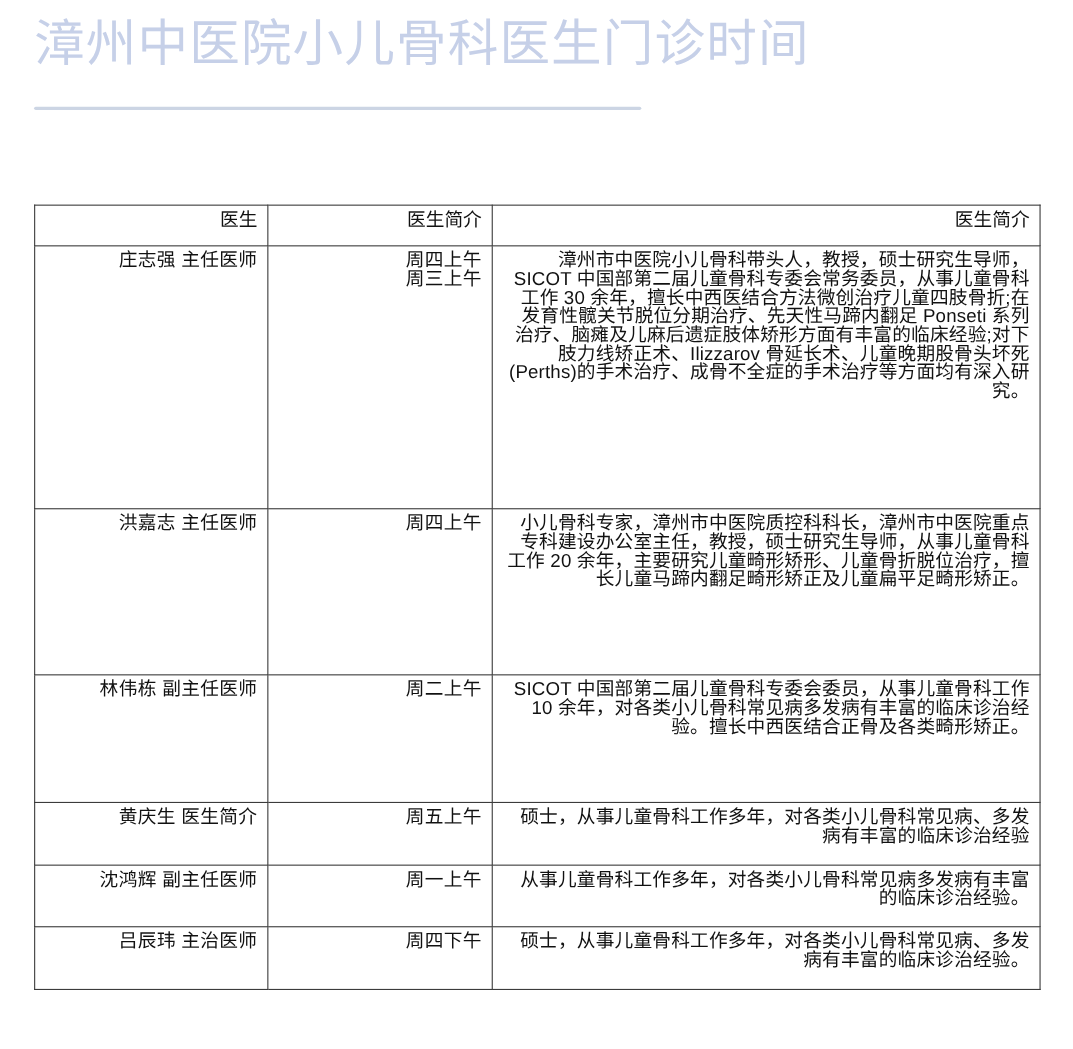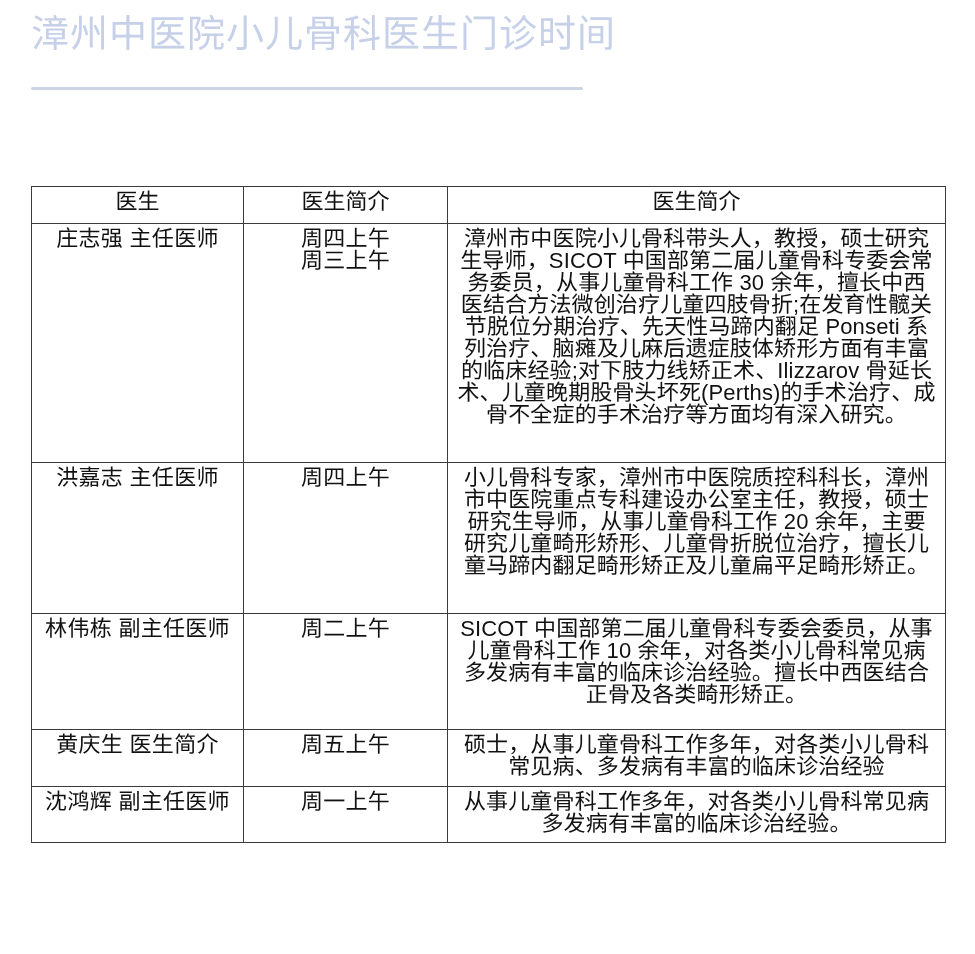--- a/index.html
+++ b/index.html
@@ -25,21 +25,21 @@
   }
 
   
   .header-block {
     position: absolute;
     left: 31px;
     top: 10px;
     width: 900px;
   }
   .page-title {
-    font-size: 38px;
+    font-size: 46px;
     line-height: 1.28;
     font-weight: 400;
     letter-spacing: 1px;
     color: #c6d0e8;
     white-space: nowrap;
     margin: 0;
     padding: 0;
   }
   .title-rule {
     margin-top: 28px;
@@ -61,22 +61,22 @@
     width: 914px;
     table-layout: fixed;
     background: #fff;
   }
   table.schedule th,
   table.schedule td {
     border: 1px solid #3b3b3b;
     vertical-align: top;
     padding: 4px 9px 6px 9px;
     font-weight: 400;
-    text-align: center;
-    font-size: 22px;
+    text-align: right;
+    font-size: 17px;
     line-height: 1.0;
     color: #111;
   }
   col.c-doctor  { width: 212px; }
   col.c-time    { width: 204px; }
   col.c-profile { width: 498px; }
 
   thead th {
     height: 26px;
     padding-top: 3px;
@@ -160,18 +160,23 @@
           <td class="time-cell">周五上午</td>
           <td class="profile-cell">硕士，从事儿童骨科工作多年，对各类小儿骨科常见病、多发病有丰富的临床诊治经验</td>
         </tr>
 
         <tr class="row-h5">
           <td class="doctor-cell">沈鸿辉 副主任医师</td>
           <td class="time-cell">周一上午</td>
           <td class="profile-cell">从事儿童骨科工作多年，对各类小儿骨科常见病多发病有丰富的临床诊治经验。</td>
         </tr>
 
+        <tr class="row-h6">
+          <td class="doctor-cell">吕辰玮 主治医师</td>
+          <td class="time-cell">周四下午</td>
+          <td class="profile-cell">硕士，从事儿童骨科工作多年，对各类小儿骨科常见病、多发病有丰富的临床诊治经验。</td>
+        </tr>
 
       </tbody>
     </table>
   </div>
 
 </div>
 
 </body></html>

